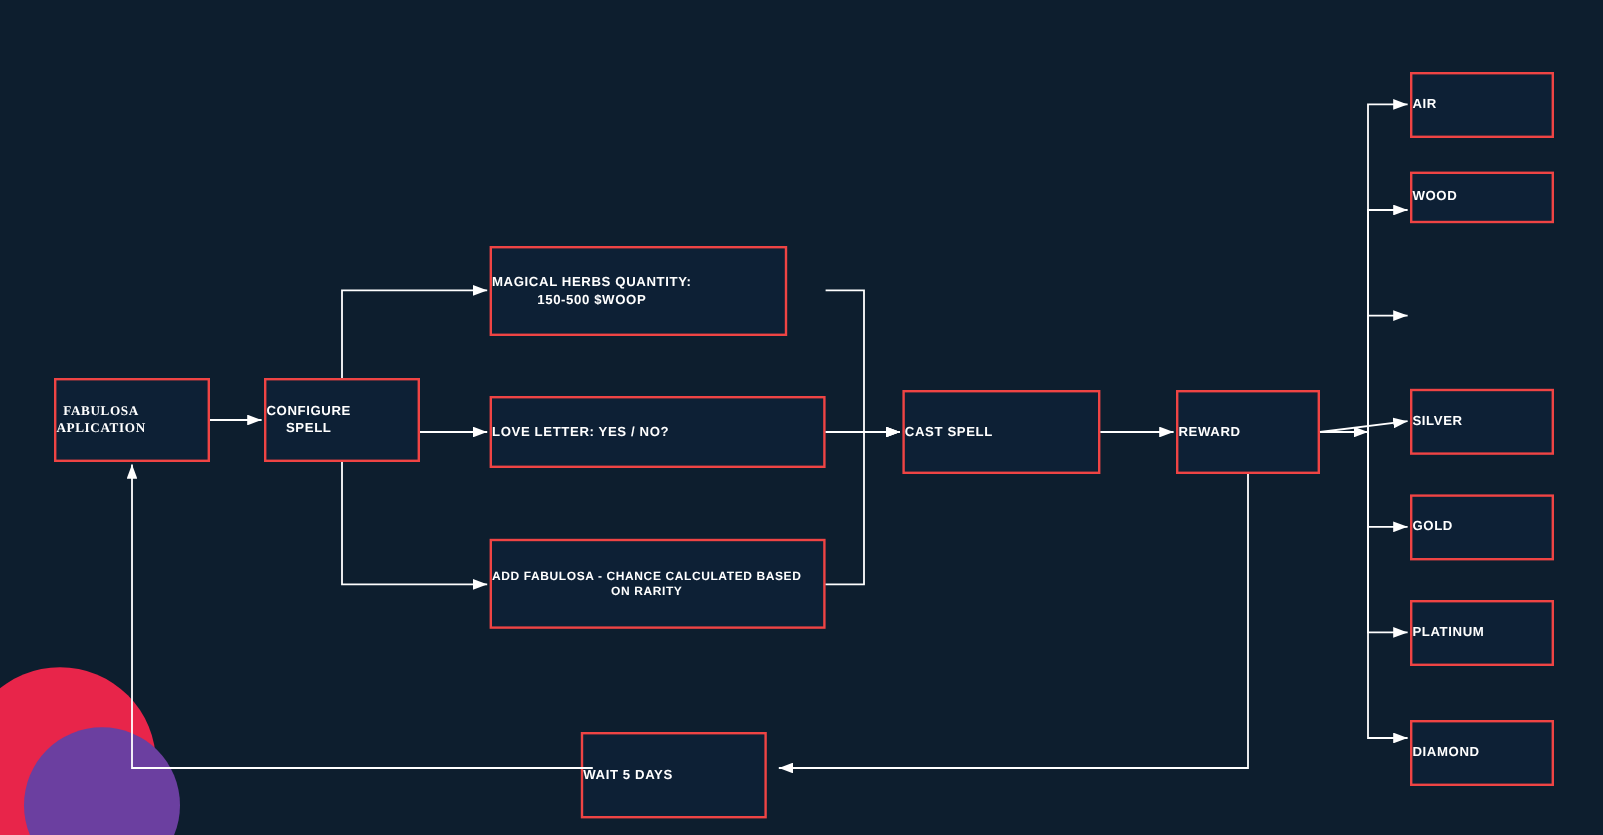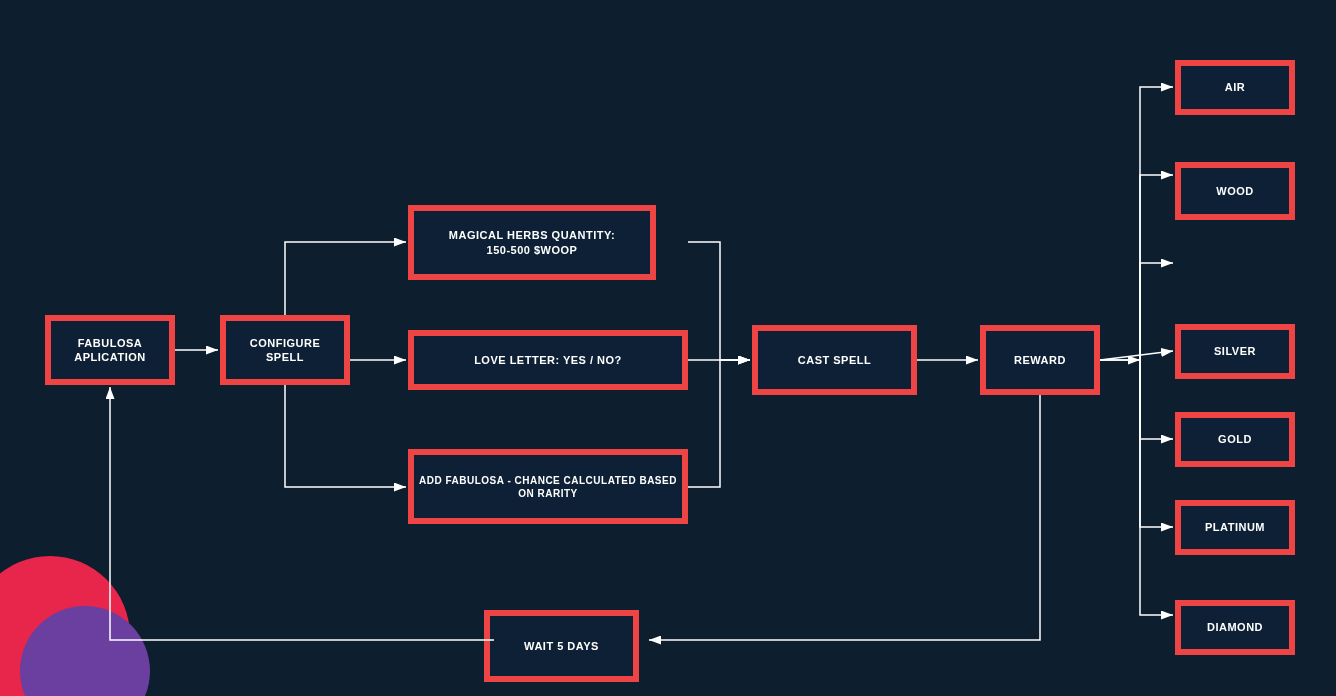--- a/index.html
+++ b/index.html
@@ -40,26 +40,26 @@
       position: absolute;
       top: 0; left: 0;
       width: 1336px;
       height: 696px;
       z-index: 1;
     }
 
     
     .box {
       position: absolute;
-      border: 6px solid #ef4444;
+      border: 2px solid #ef4444;
       background: #0d2035;
       color: #fff;
       display: flex;
       align-items: center;
-      justify-content: center;
+      justify-content: flex-start;
       text-align: center;
       font-weight: 900;
       font-size: 11px;
       letter-spacing: 0.5px;
       text-transform: uppercase;
       line-height: 1.3;
     }
 
     
     .arrows-svg {
@@ -79,21 +79,21 @@
   </style>
 </head>
 <body>
 
 <div class="bg-circle-pink"></div>
 <div class="bg-circle-purple"></div>
 
 <div class="flowchart">
 
   <div class="box" style="left:45px;top:315px;width:130px;height:70px;">
-    <span style="white-space:pre-line;">FABULOSA
+    <span style="white-space:pre-line;font-family:Liberation Serif, serif;">FABULOSA
 APLICATION</span>
   </div>
 
   <div class="box" style="left:220px;top:315px;width:130px;height:70px;">
     <span style="white-space:pre-line;">CONFIGURE
 SPELL</span>
   </div>
 
   <div class="box" style="left:408px;top:205px;width:248px;height:75px;">
     <span style="white-space:pre-line;">MAGICAL HERBS QUANTITY:
@@ -117,21 +117,21 @@
     <span>REWARD</span>
   </div>
 
   <div class="box" style="left:484px;top:610px;width:155px;height:72px;">
     <span>WAIT 5 DAYS</span>
   </div>
 
   <div class="box" style="left:1175px;top:60px;width:120px;height:55px;">
     <span>AIR</span>
   </div>
-  <div class="box" style="left:1175px;top:162px;width:120px;height:58px;">
+  <div class="box" style="left:1175px;top:143px;width:120px;height:43px;">
     <span>WOOD</span>
   </div>
   <div class="box" style="left:1175px;top:324px;width:120px;height:55px;">
     <span>SILVER</span>
   </div>
   <div class="box" style="left:1175px;top:412px;width:120px;height:55px;">
     <span>GOLD</span>
   </div>
   <div class="box" style="left:1175px;top:500px;width:120px;height:55px;">
     <span>PLATINUM</span>

